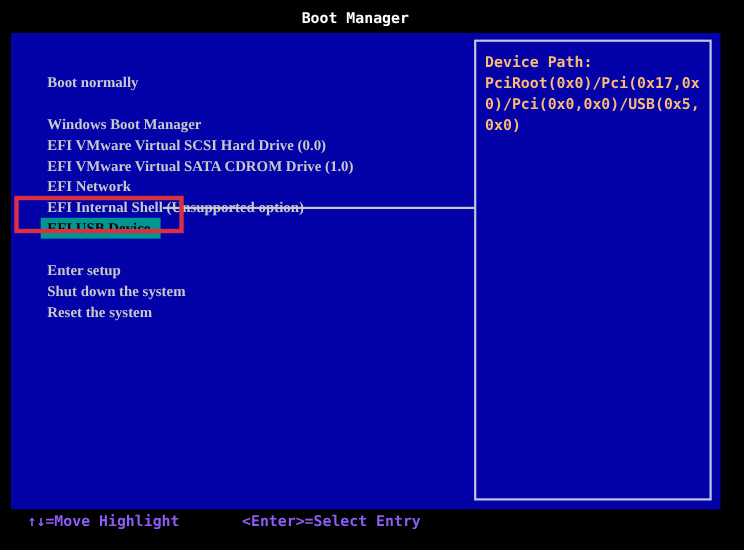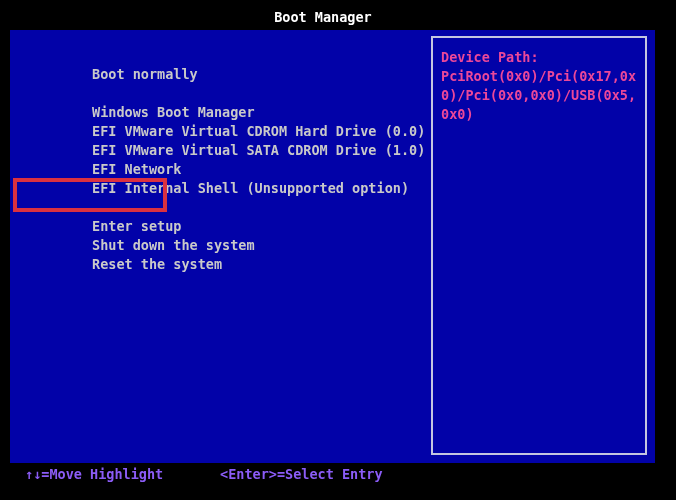--- a/index.html
+++ b/index.html
@@ -42,23 +42,24 @@
     position: absolute;
     left: 0;
     top: 16px;
     width: 421px;
     color: #c9c9c9;
   }
   .row {
     position: relative;
     height: 19px;
     line-height: 19px;
-    padding-left: 17px;
+    padding-left: 6px;
     white-space: pre;
     cursor: default;
+    font-family: Liberation Serif, serif;
   }
   .row.gap { margin-top: 19px; }
   .lbl { display: inline-block; height: 19px; }
   .row.sel .lbl {
     background: #009694;
     color: #000000;
     padding: 0 9px 0 6px;
     margin-left: -6px;
   }
   
@@ -85,21 +86,21 @@
   .devpanel {
     position: absolute;
     left: 421px;
     top: 6px;
     width: 216px;
     height: 419px;
     box-sizing: border-box;
     background: #0202a8;
     border: 2px solid #c4c6e0;
     padding: 10px 4px 0 8px;
-    color: #ec4899;
+    color: #fdba74;
     line-height: 19px;
   }
   .dline { white-space: pre; }
   
   .footer {
     position: absolute;
     left: 0;
     top: 466px;
     width: 676px;
     height: 20px;
@@ -119,30 +120,34 @@
   <div class="panel">
 
     <div class="menu">
       <div class="row">
         <span class="lbl">Boot normally</span>
       </div>
       <div class="row gap">
         <span class="lbl">Windows Boot Manager</span>
       </div>
       <div class="row">
-        <span class="lbl">EFI VMware Virtual CDROM Hard Drive (0.0)</span>
+        <span class="lbl">EFI VMware Virtual SCSI Hard Drive (0.0)</span>
       </div>
       <div class="row">
         <span class="lbl">EFI VMware Virtual SATA CDROM Drive (1.0)</span>
       </div>
       <div class="row">
         <span class="lbl">EFI Network</span>
       </div>
       <div class="row">
         <span class="lbl">EFI Internal Shell (Unsupported option)</span>
+      </div>
+      <div class="row sel">
+        <span class="lbl">EFI USB Device</span>
+        <span class="connector"></span>
       </div>
       <div class="row gap">
         <span class="lbl">Enter setup</span>
       </div>
       <div class="row">
         <span class="lbl">Shut down the system</span>
       </div>
       <div class="row">
         <span class="lbl">Reset the system</span>
       </div>

